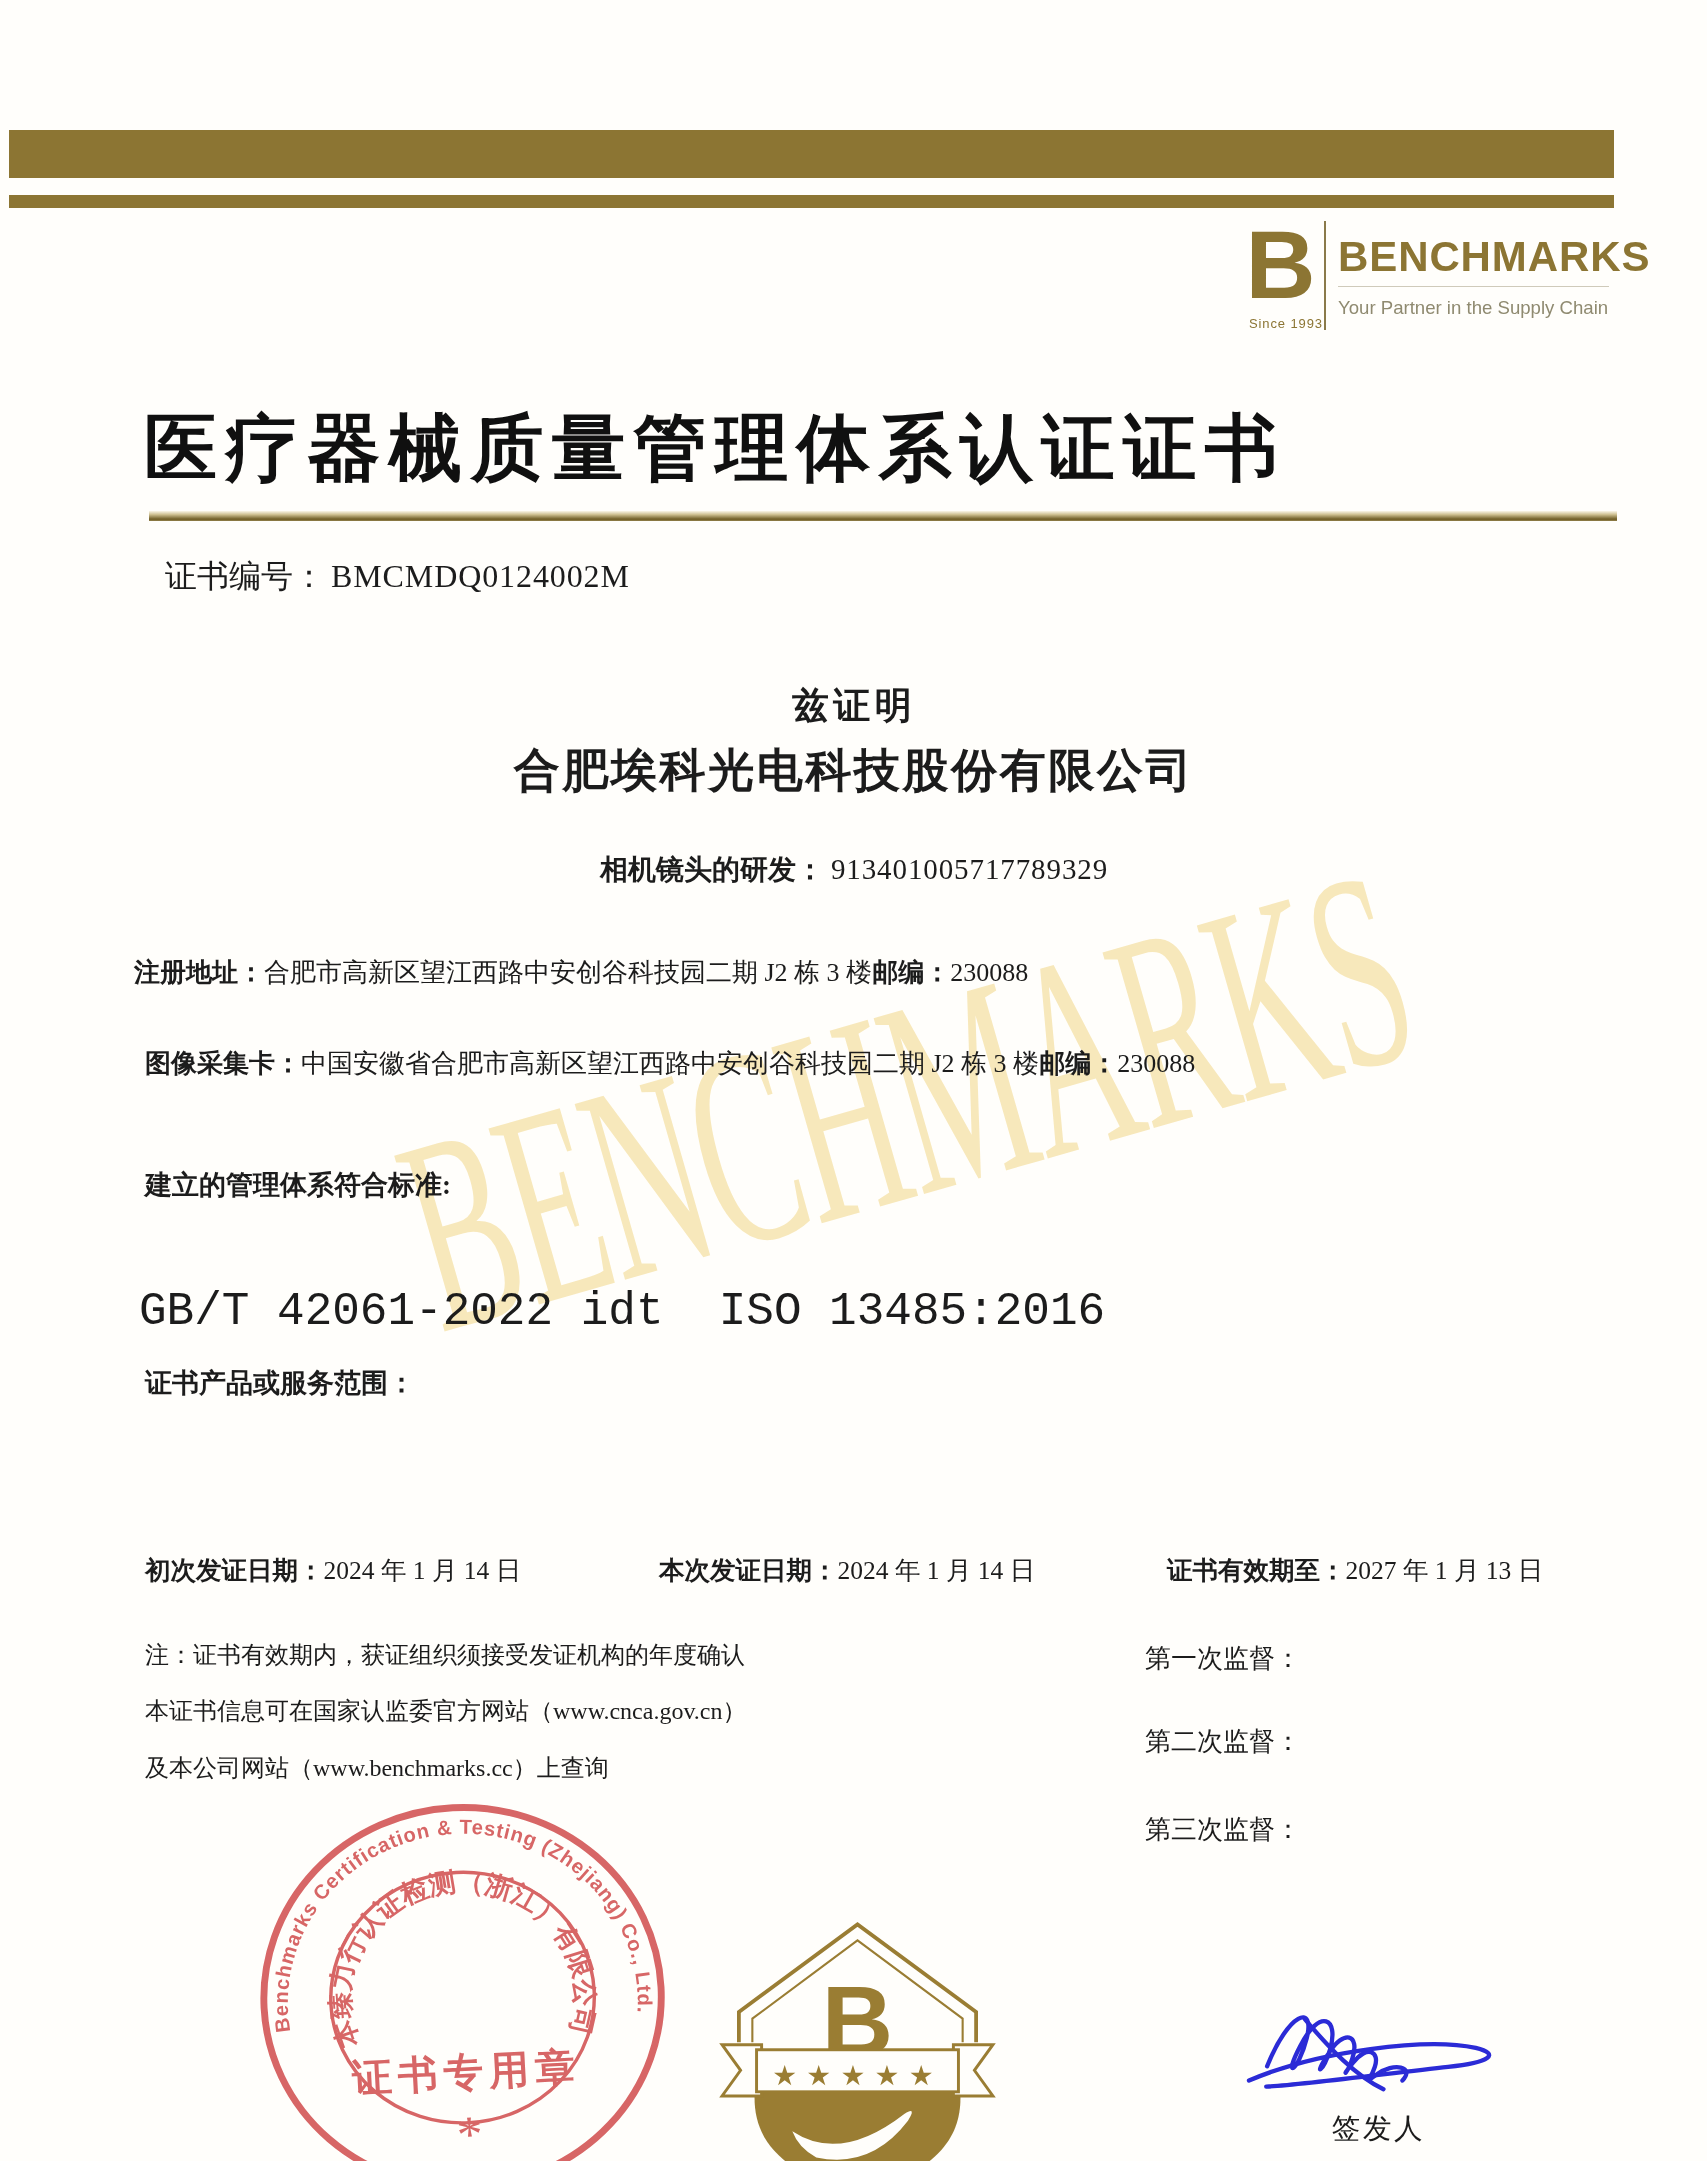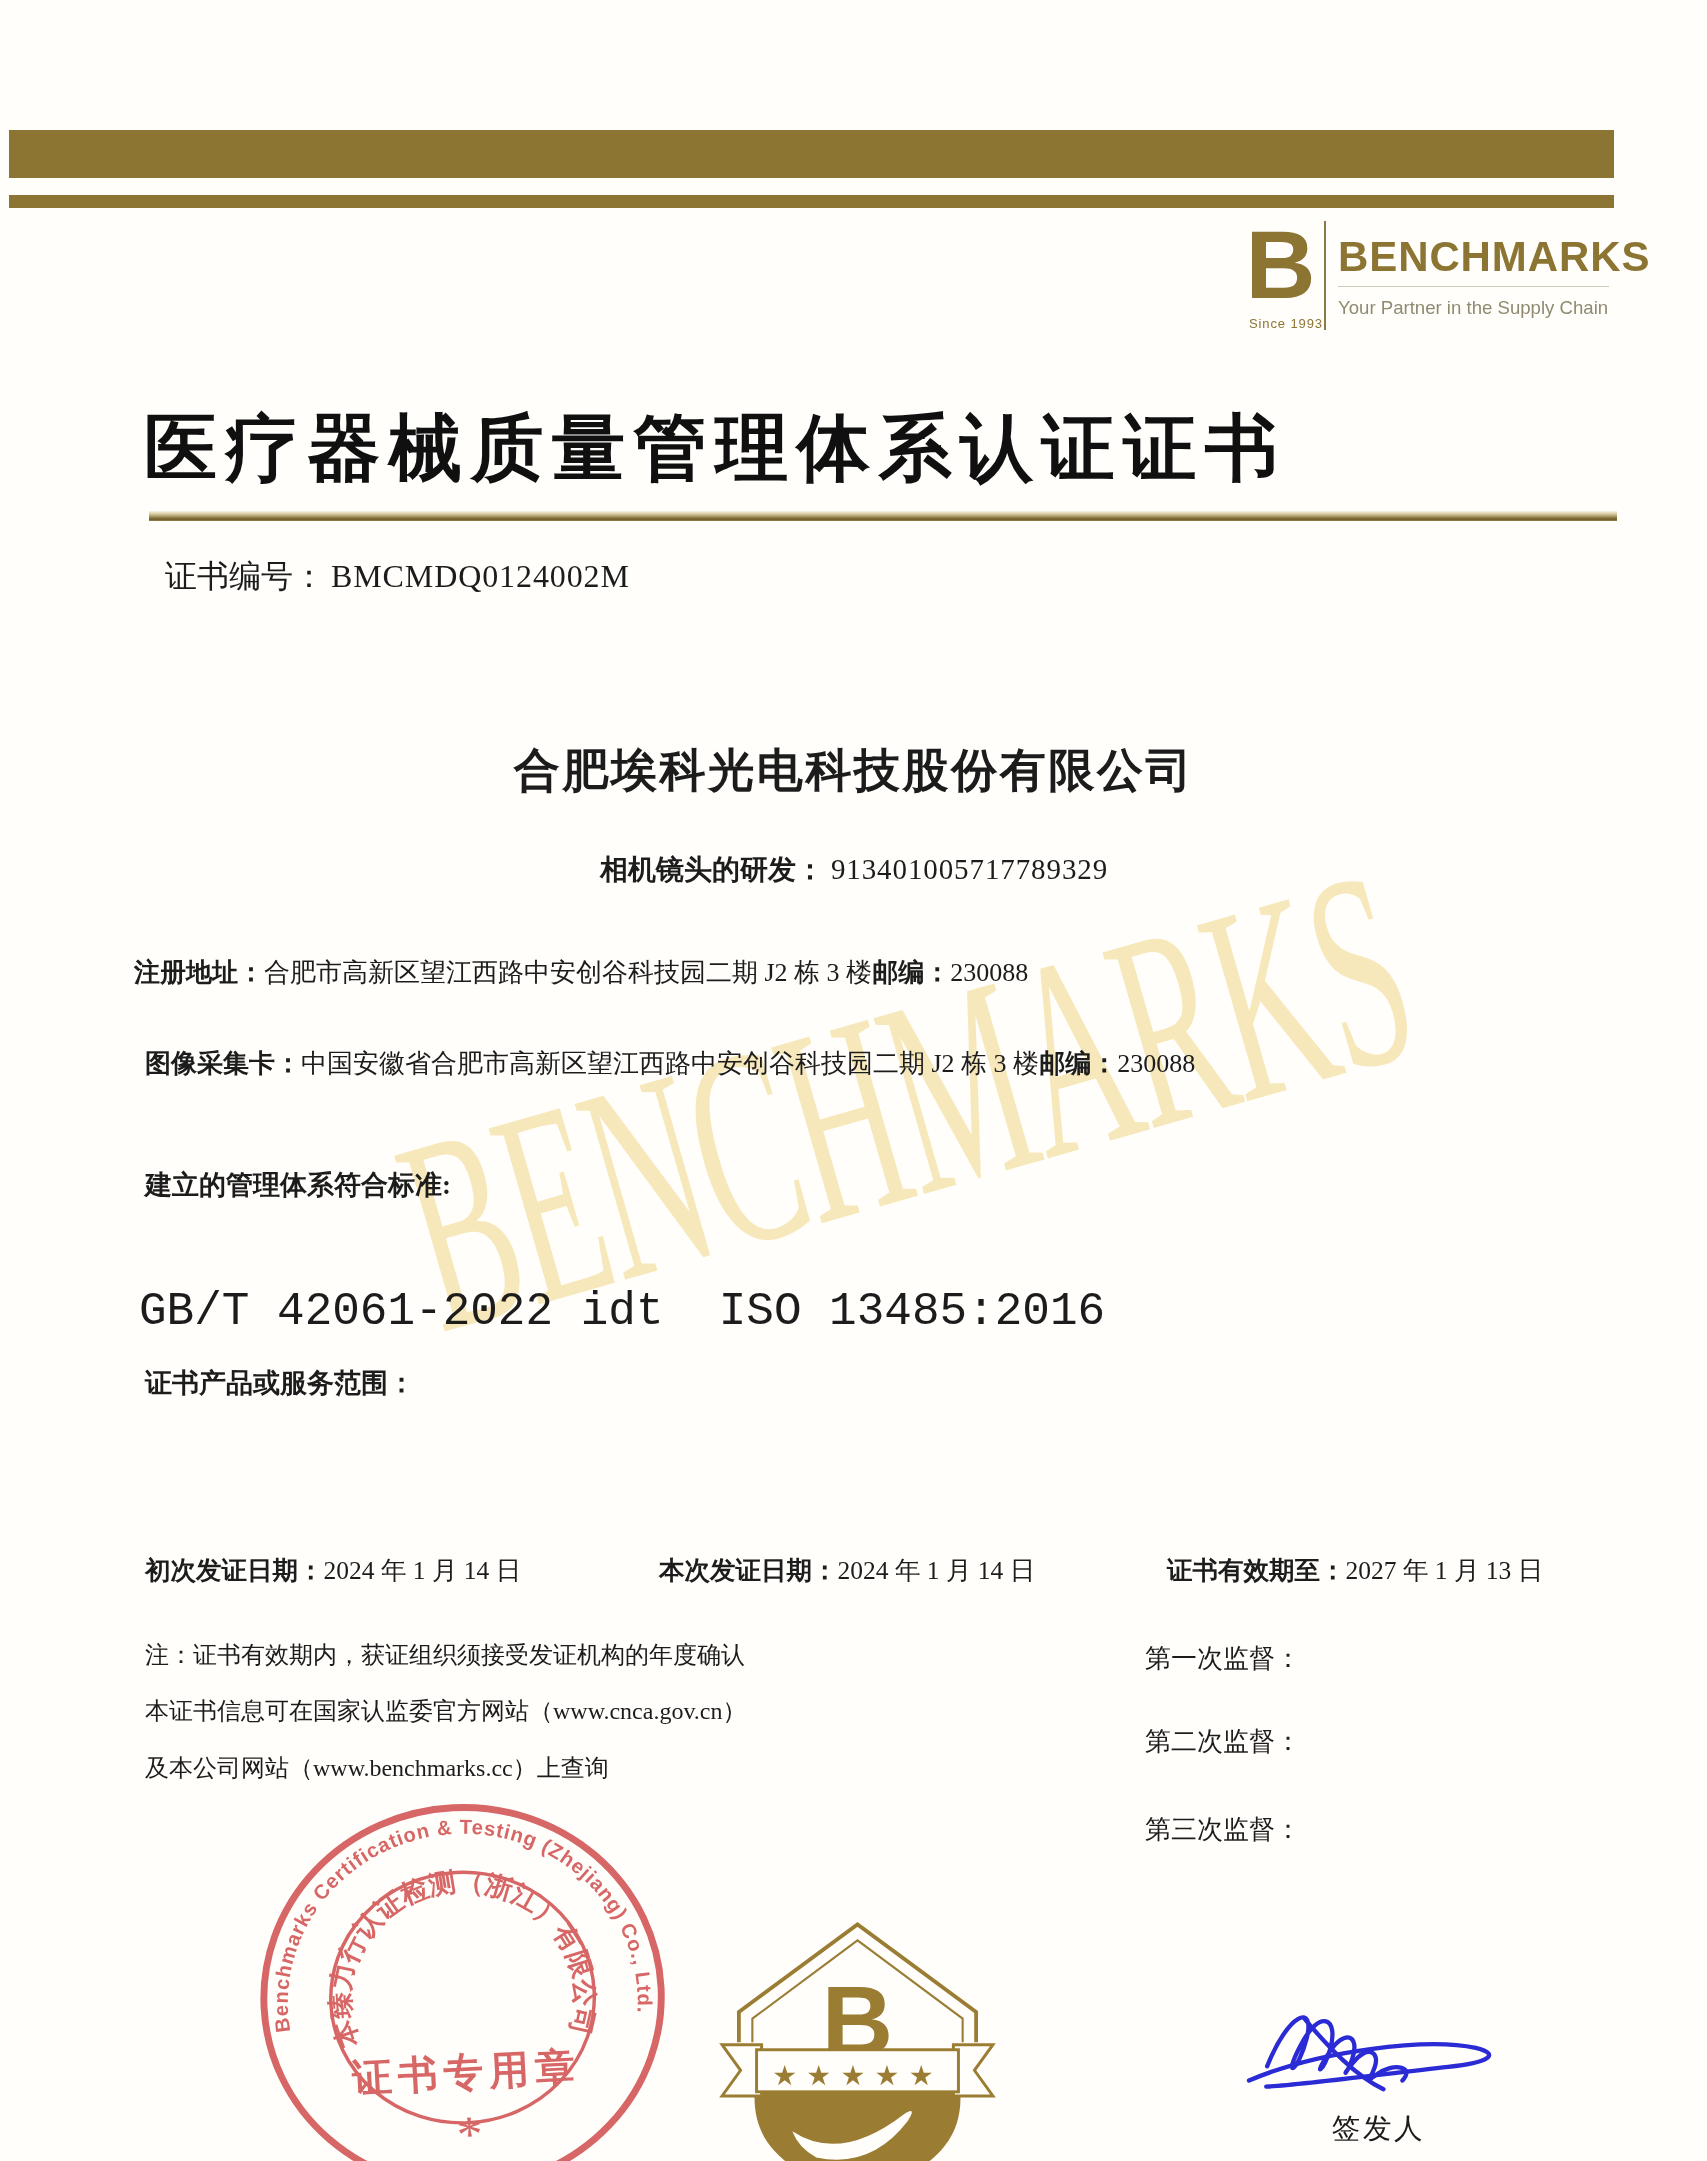--- a/index.html
+++ b/index.html
@@ -102,20 +102,21 @@
   <div class="abs logo-rule z1"></div>
   <div class="abs logo-tagline z1">Your Partner in the Supply Chain</div>
 
   <div class="abs title z1">医疗器械质量管理体系认证证书</div>
   <div class="abs title-rule z1"></div>
 
   <div class="abs certno z1">
     <span class="lbl">证书编号：</span><span class="val">BMCMDQ0124002M</span>
   </div>
 
+  <div class="abs center-line certify z1">兹证明</div>
   <div class="abs center-line company z1">合肥埃科光电科技股份有限公司</div>
   <div class="abs center-line credit z1">
     <span class="lbl">相机镜头的研发：</span><span class="val">913401005717789329</span>
   </div>
 
   <div class="abs row addr1 z1">
     <span class="lbl">注册地址：</span><span>合肥市高新区望江西路中安创谷科技园二期 J2 栋 3 楼</span><span class="lbl">邮编：</span><span>230088</span>
   </div>
   <div class="abs row addr2 z1">
     <span class="lbl">图像采集卡：</span><span>中国安徽省合肥市高新区望江西路中安创谷科技园二期 J2 栋 3 楼</span><span class="lbl">邮编：</span><span>230088</span>

